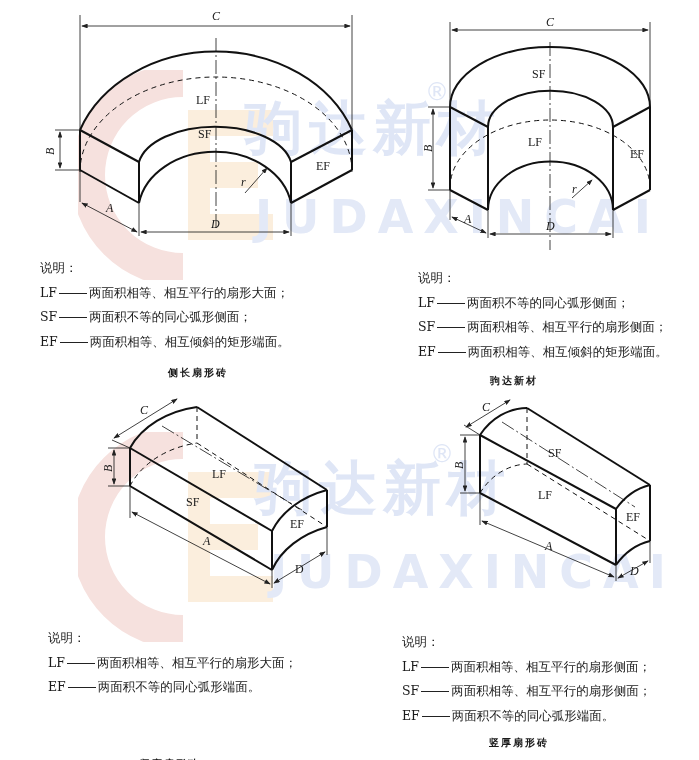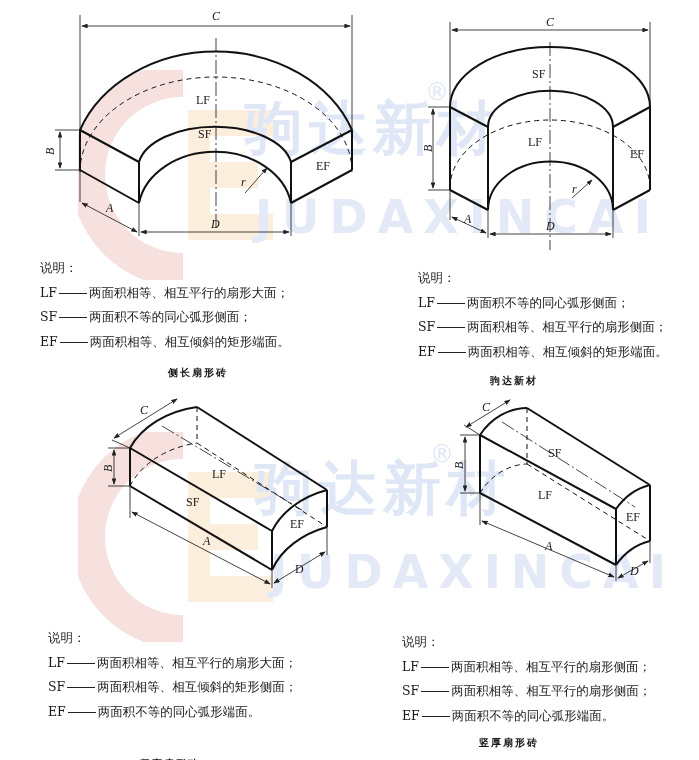--- a/index.html
+++ b/index.html
@@ -274,24 +274,23 @@
   <text class="it" x="115" y="165">A</text>
   <text class="it" x="200" y="190">D</text>
   <text x="118" y="72">SF</text>
   <text x="108" y="114">LF</text>
   <text x="196" y="136">EF</text>
 </svg>
 
 <div class="notes" style="left:48px;top:626px;">
   <span class="hd">说明：</span>
   <span class="row"><span class="code">LF</span><span class="dash"></span><span>两面积相等、相互平行的扇形大面；</span></span>
-  <span class="row"><span class="code">SF</span><span class="dash"></span><span>两面积相等、相互倾斜的矩形侧面；</span></span>
   <span class="row"><span class="code">EF</span><span class="dash"></span><span>两面积不等的同心弧形端面。</span></span>
 </div>
 <div class="caption" style="left:140px;top:757px;">竖宽扇形砖</div>
 
 <div class="notes" style="left:402px;top:630px;">
   <span class="hd">说明：</span>
   <span class="row"><span class="code">LF</span><span class="dash"></span><span>两面积相等、相互平行的扇形侧面；</span></span>
   <span class="row"><span class="code">SF</span><span class="dash"></span><span>两面积相等、相互平行的扇形侧面；</span></span>
   <span class="row"><span class="code">EF</span><span class="dash"></span><span>两面积不等的同心弧形端面。</span></span>
 </div>
-<div class="caption" style="left:479px;top:736px;">竖厚扇形砖</div>
+<div class="caption" style="left:489px;top:736px;">竖厚扇形砖</div>
 
 </body></html>

